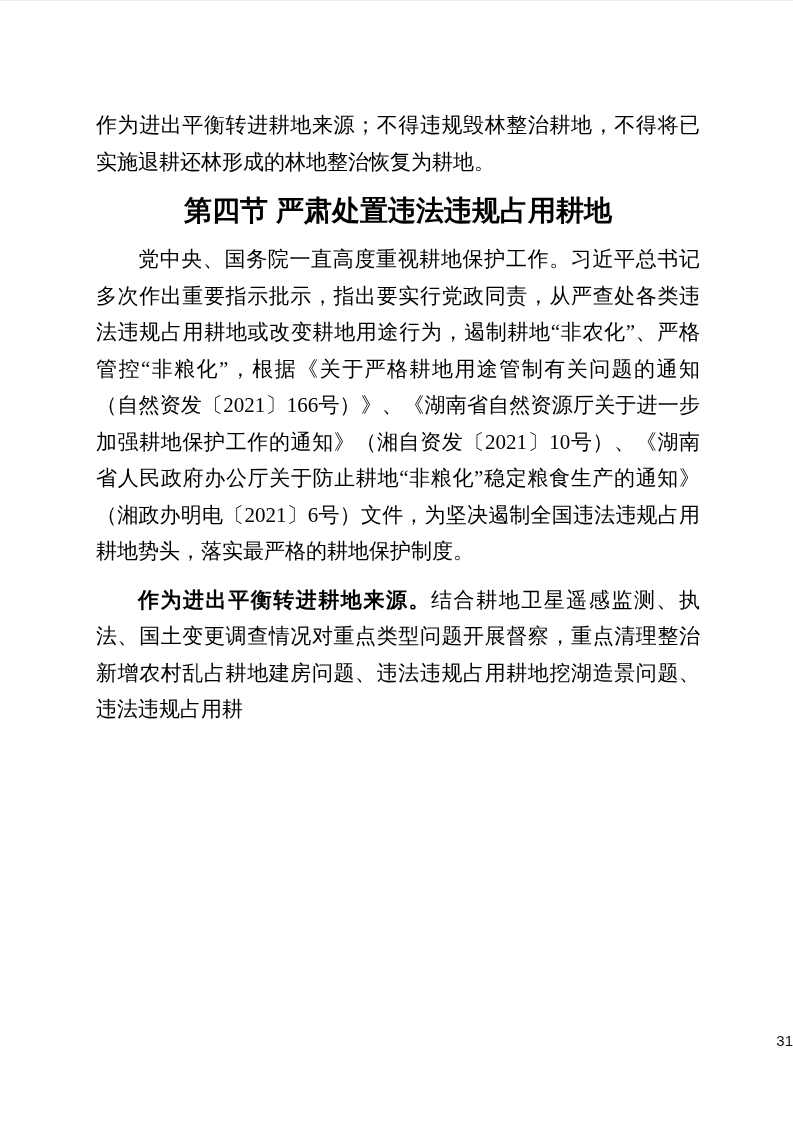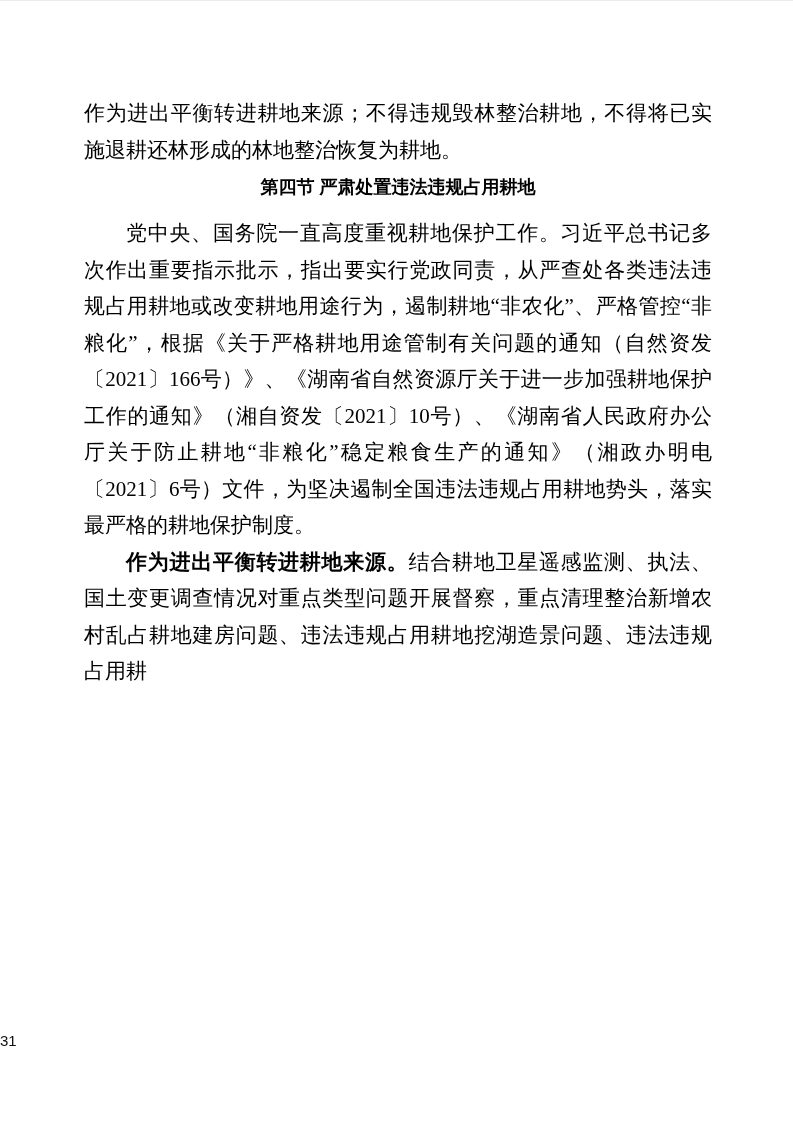--- a/index.html
+++ b/index.html
@@ -22,47 +22,47 @@
     left: 84px;
     top: 94px;
     width: 628px;
     font-family: "Liberation Serif", "DejaVu Serif", serif;
     font-size: 21px;
     line-height: 36.5px;
     text-align: justify;
     letter-spacing: 0;
   }
   .para {
-    margin: 0;
+    margin: 12px;
     padding: 0;
     text-indent: 2em;
   }
   .para.no-indent {
     text-indent: 0;
   }
   .para-lead {
     font-family: "Liberation Sans", "DejaVu Sans", sans-serif;
     font-weight: bold;
   }
   .section-heading {
     margin: 1px 0 9px 0;
     padding: 0;
     text-align: center;
     text-indent: 0;
     font-family: "Liberation Sans", "DejaVu Sans", sans-serif;
     font-weight: bold;
-    font-size: 18px;
+    font-size: 28px;
     line-height: 37px;
   }
   .page-number {
     position: absolute;
     top: 1030px;
     left: 0;
     width: 100%;
-    text-align: left;
+    text-align: right;
     font-family: "Liberation Sans", "DejaVu Sans", sans-serif;
     font-size: 15px;
     line-height: 20px;
     color: #111111;
   }
 </style>
 </head>
 <body>
 
 <div class="page">

